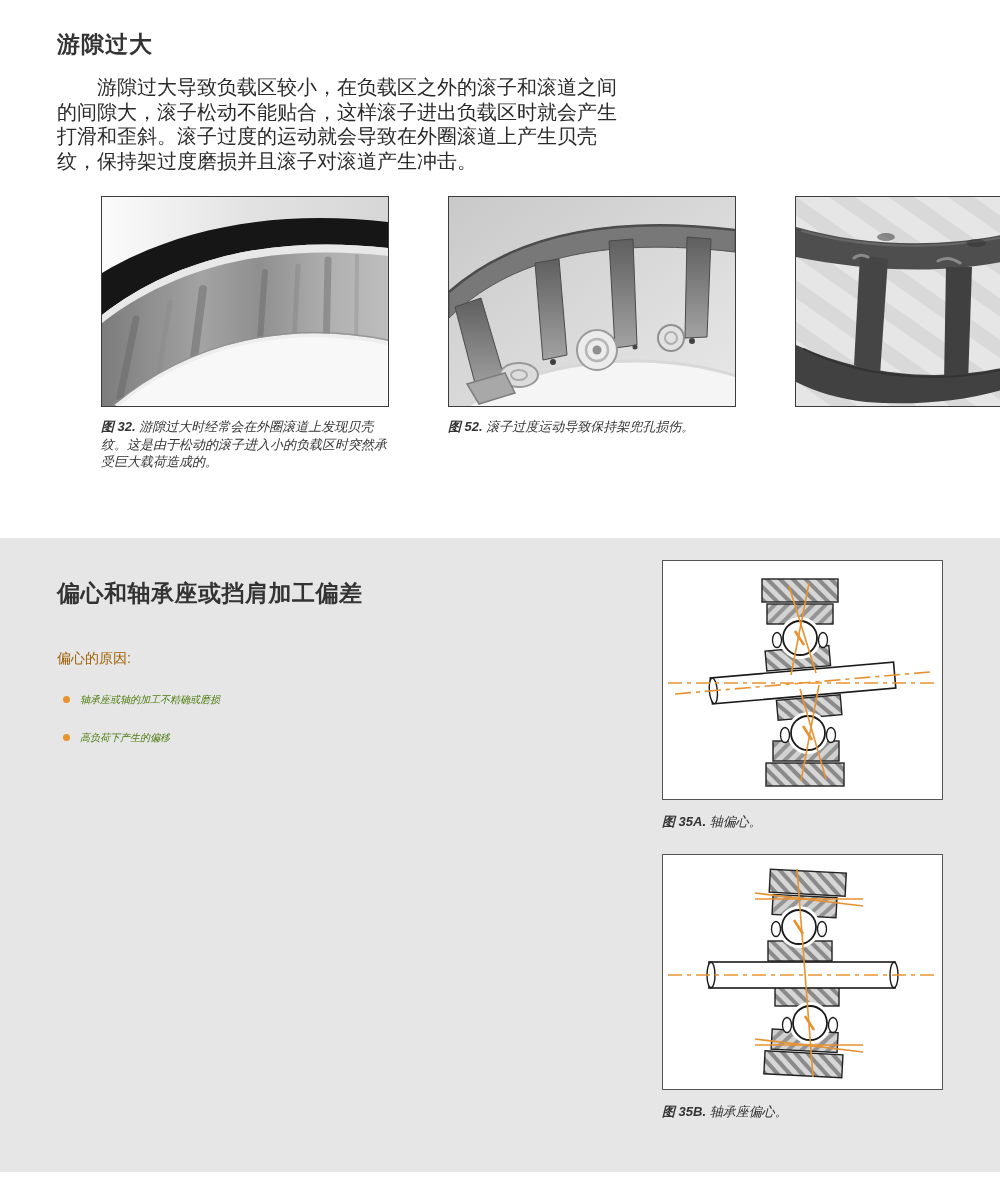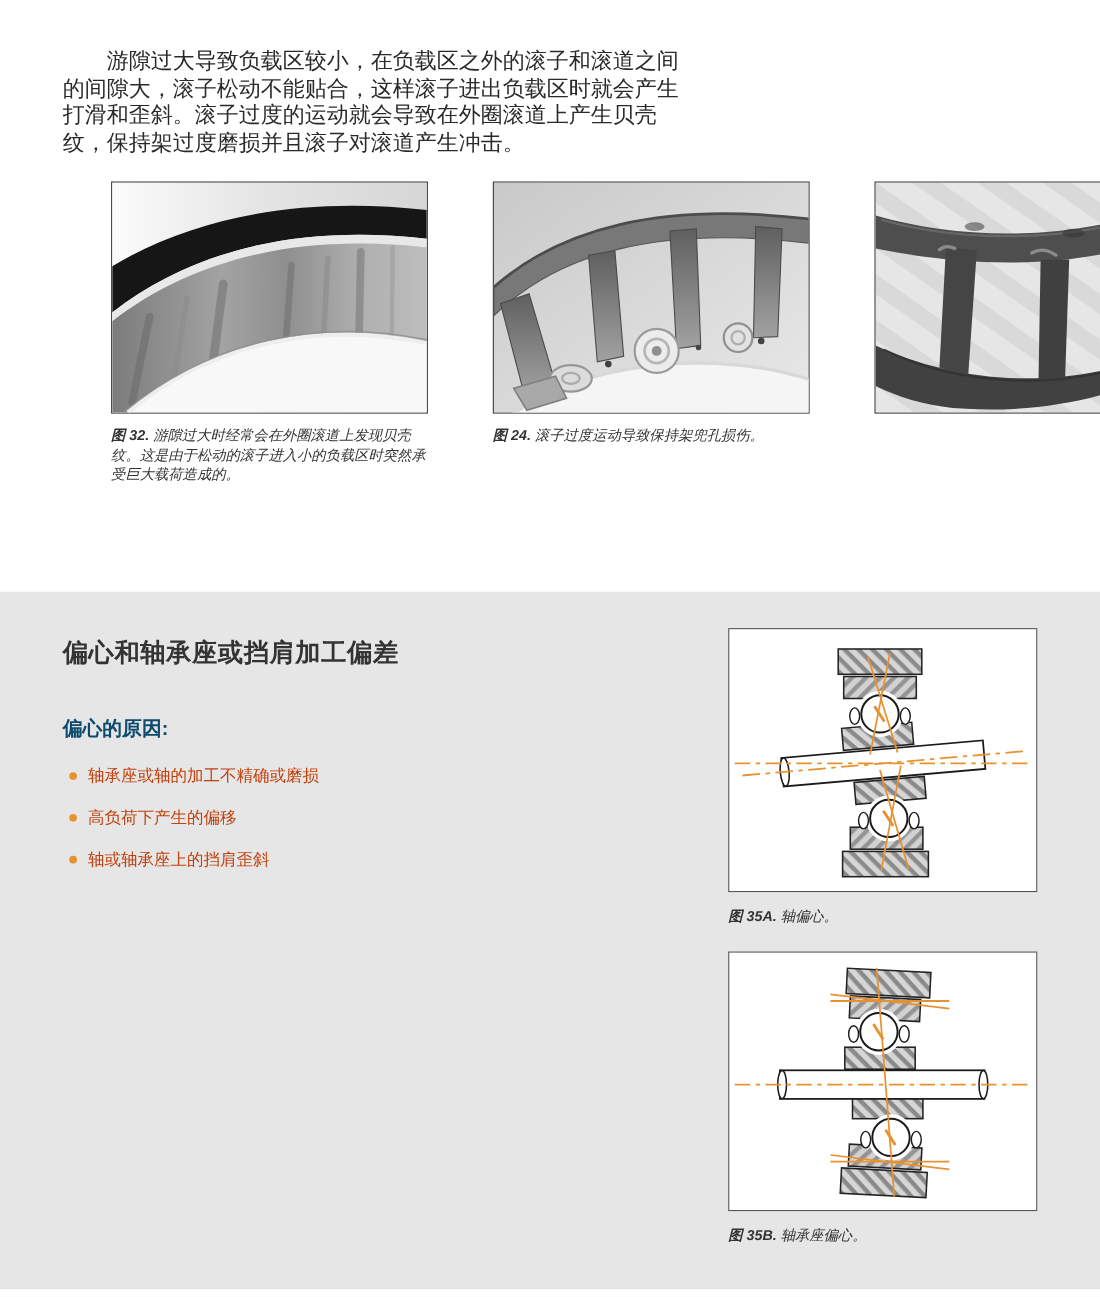--- a/index.html
+++ b/index.html
@@ -15,35 +15,36 @@
   figure.fig{width:288px;margin:0;padding-left:44px;}
   .photo{width:286px;height:209px;border:1px solid #3c3c3c;background:#e9e9e9;}
   .photo svg{display:block;}
   .cap{font-size:13px;line-height:17.5px;font-style:italic;color:#333333;margin-top:11px;}
   .cap b{font-weight:bold;font-style:italic;}
   .gray-section{height:634px;background:#e6e6e7;box-sizing:border-box;padding:0 57px;display:flex;justify-content:space-between;}
   .left-col{width:575px;}
   h2.sec-title{font-size:23px;font-weight:bold;color:#333333;margin:40px 0 0;letter-spacing:0.5px;}
   .left-col p.body-text{width:575px;}
   p.p-single{width:575px;font-size:15px;line-height:24.5px;margin:25px 0 0;text-indent:2em;color:#2a2a2a;}
-  h3.sub-title{font-size:18px;font-weight:bold;color:#0c4a6e;margin:41px 0 0;}
+  h3.sub-title{font-size:14px;font-weight:normal;color:#a16207;margin:41px 0 0;}
   ul.causes{list-style:none;margin:21px 0 0;padding:0;}
-  ul.causes li{display:flex;align-items:flex-start;margin-bottom:17px;font-size:15px;line-height:21px;color:#c2410c;}
+  ul.causes li{display:flex;align-items:flex-start;margin-bottom:17px;font-size:10px;line-height:21px;color:#4d7c0f;font-style:italic;}
   .dot{width:7px;height:7px;border-radius:50%;margin:7px 10px 0 6px;flex:none;}
-  .right-col{width:281px;padding-top:33px;}
+  .right-col{width:281px;padding-top:22px;}
   .diagram-box{width:279px;height:238px;background:#ffffff;border:1px solid #555555;}
   .diagram-box.b{height:234px;margin-top:23px;}
   .right-col .cap{margin-top:13px;}
 </style>
 </head>
 <body>
 
 <div class="page">
 
   <section class="top-section">
+    <h1 class="sec-title">游隙过大</h1>
     <p class="body-text">游隙过大导致负载区较小，在负载区之外的滚子和滚道之间的间隙大，滚子松动不能贴合，这样滚子进出负载区时就会产生打滑和歪斜。滚子过度的运动就会导致在外圈滚道上产生贝壳纹，保持架过度磨损并且滚子对滚道产生冲击。</p>
 
     <div class="figure-row">
 
       <figure class="fig">
         <div class="photo">
           <svg width="286" height="209" viewBox="0 0 286 209">
             <defs>
               <linearGradient id="bg1" x1="0" y1="0" x2="1" y2="0">
                 <stop offset="0" stop-color="#fbfbfb"></stop>
@@ -125,21 +126,21 @@
               <ellipse cx="70" cy="178" rx="8" ry="5" fill="none" stroke="#ababab" stroke-width="2"></ellipse>
               <circle cx="104" cy="165" r="3" fill="#3f3f3f"></circle>
               <circle cx="186" cy="150" r="2.5" fill="#454545"></circle>
               <circle cx="243" cy="144" r="3" fill="#424242"></circle>
             </g>
 
             <path d="M18,187 L56,176 L66,196 L30,207 Z" fill="#a8a8a8" stroke="#7e7e7e" stroke-width="1.5"></path>
           </svg>
         </div>
         <figcaption class="cap">
-          <b>图 24.</b><span> 滚子过度运动导致保持架兜孔损伤。</span>
+          <b>图 52.</b><span> 滚子过度运动导致保持架兜孔损伤。</span>
         </figcaption>
       </figure>
 
       <figure class="fig">
         <div class="photo">
           <svg width="286" height="209" viewBox="0 0 286 209">
             <defs>
               <pattern id="pstr" width="34" height="34" patternUnits="userSpaceOnUse" patternTransform="rotate(35)">
                 <rect width="34" height="34" fill="#e6e6e6"></rect>
                 <rect width="34" height="15" fill="#d9d9d9"></rect>
@@ -180,24 +181,20 @@
       <h3 class="sub-title">偏心的原因:</h3>
       <ul class="causes">
         <li>
           <span class="dot" style="background: rgb(232, 146, 47);"></span>
           <span>轴承座或轴的加工不精确或磨损</span>
         </li>
         <li>
           <span class="dot" style="background: rgb(232, 146, 47);"></span>
           <span>高负荷下产生的偏移</span>
         </li>
-        <li>
-          <span class="dot" style="background: rgb(232, 146, 47);"></span>
-          <span>轴或轴承座上的挡肩歪斜</span>
-        </li>
       </ul>
     </div>
 
     <div class="right-col">
 
       <div class="diagram-box">
         <svg width="279" height="238" viewBox="0 0 279 238">
           <defs>
             <pattern id="pa1" width="9" height="9" patternUnits="userSpaceOnUse" patternTransform="rotate(45)">
               <rect width="9" height="9" fill="#d6d6d6"></rect>

